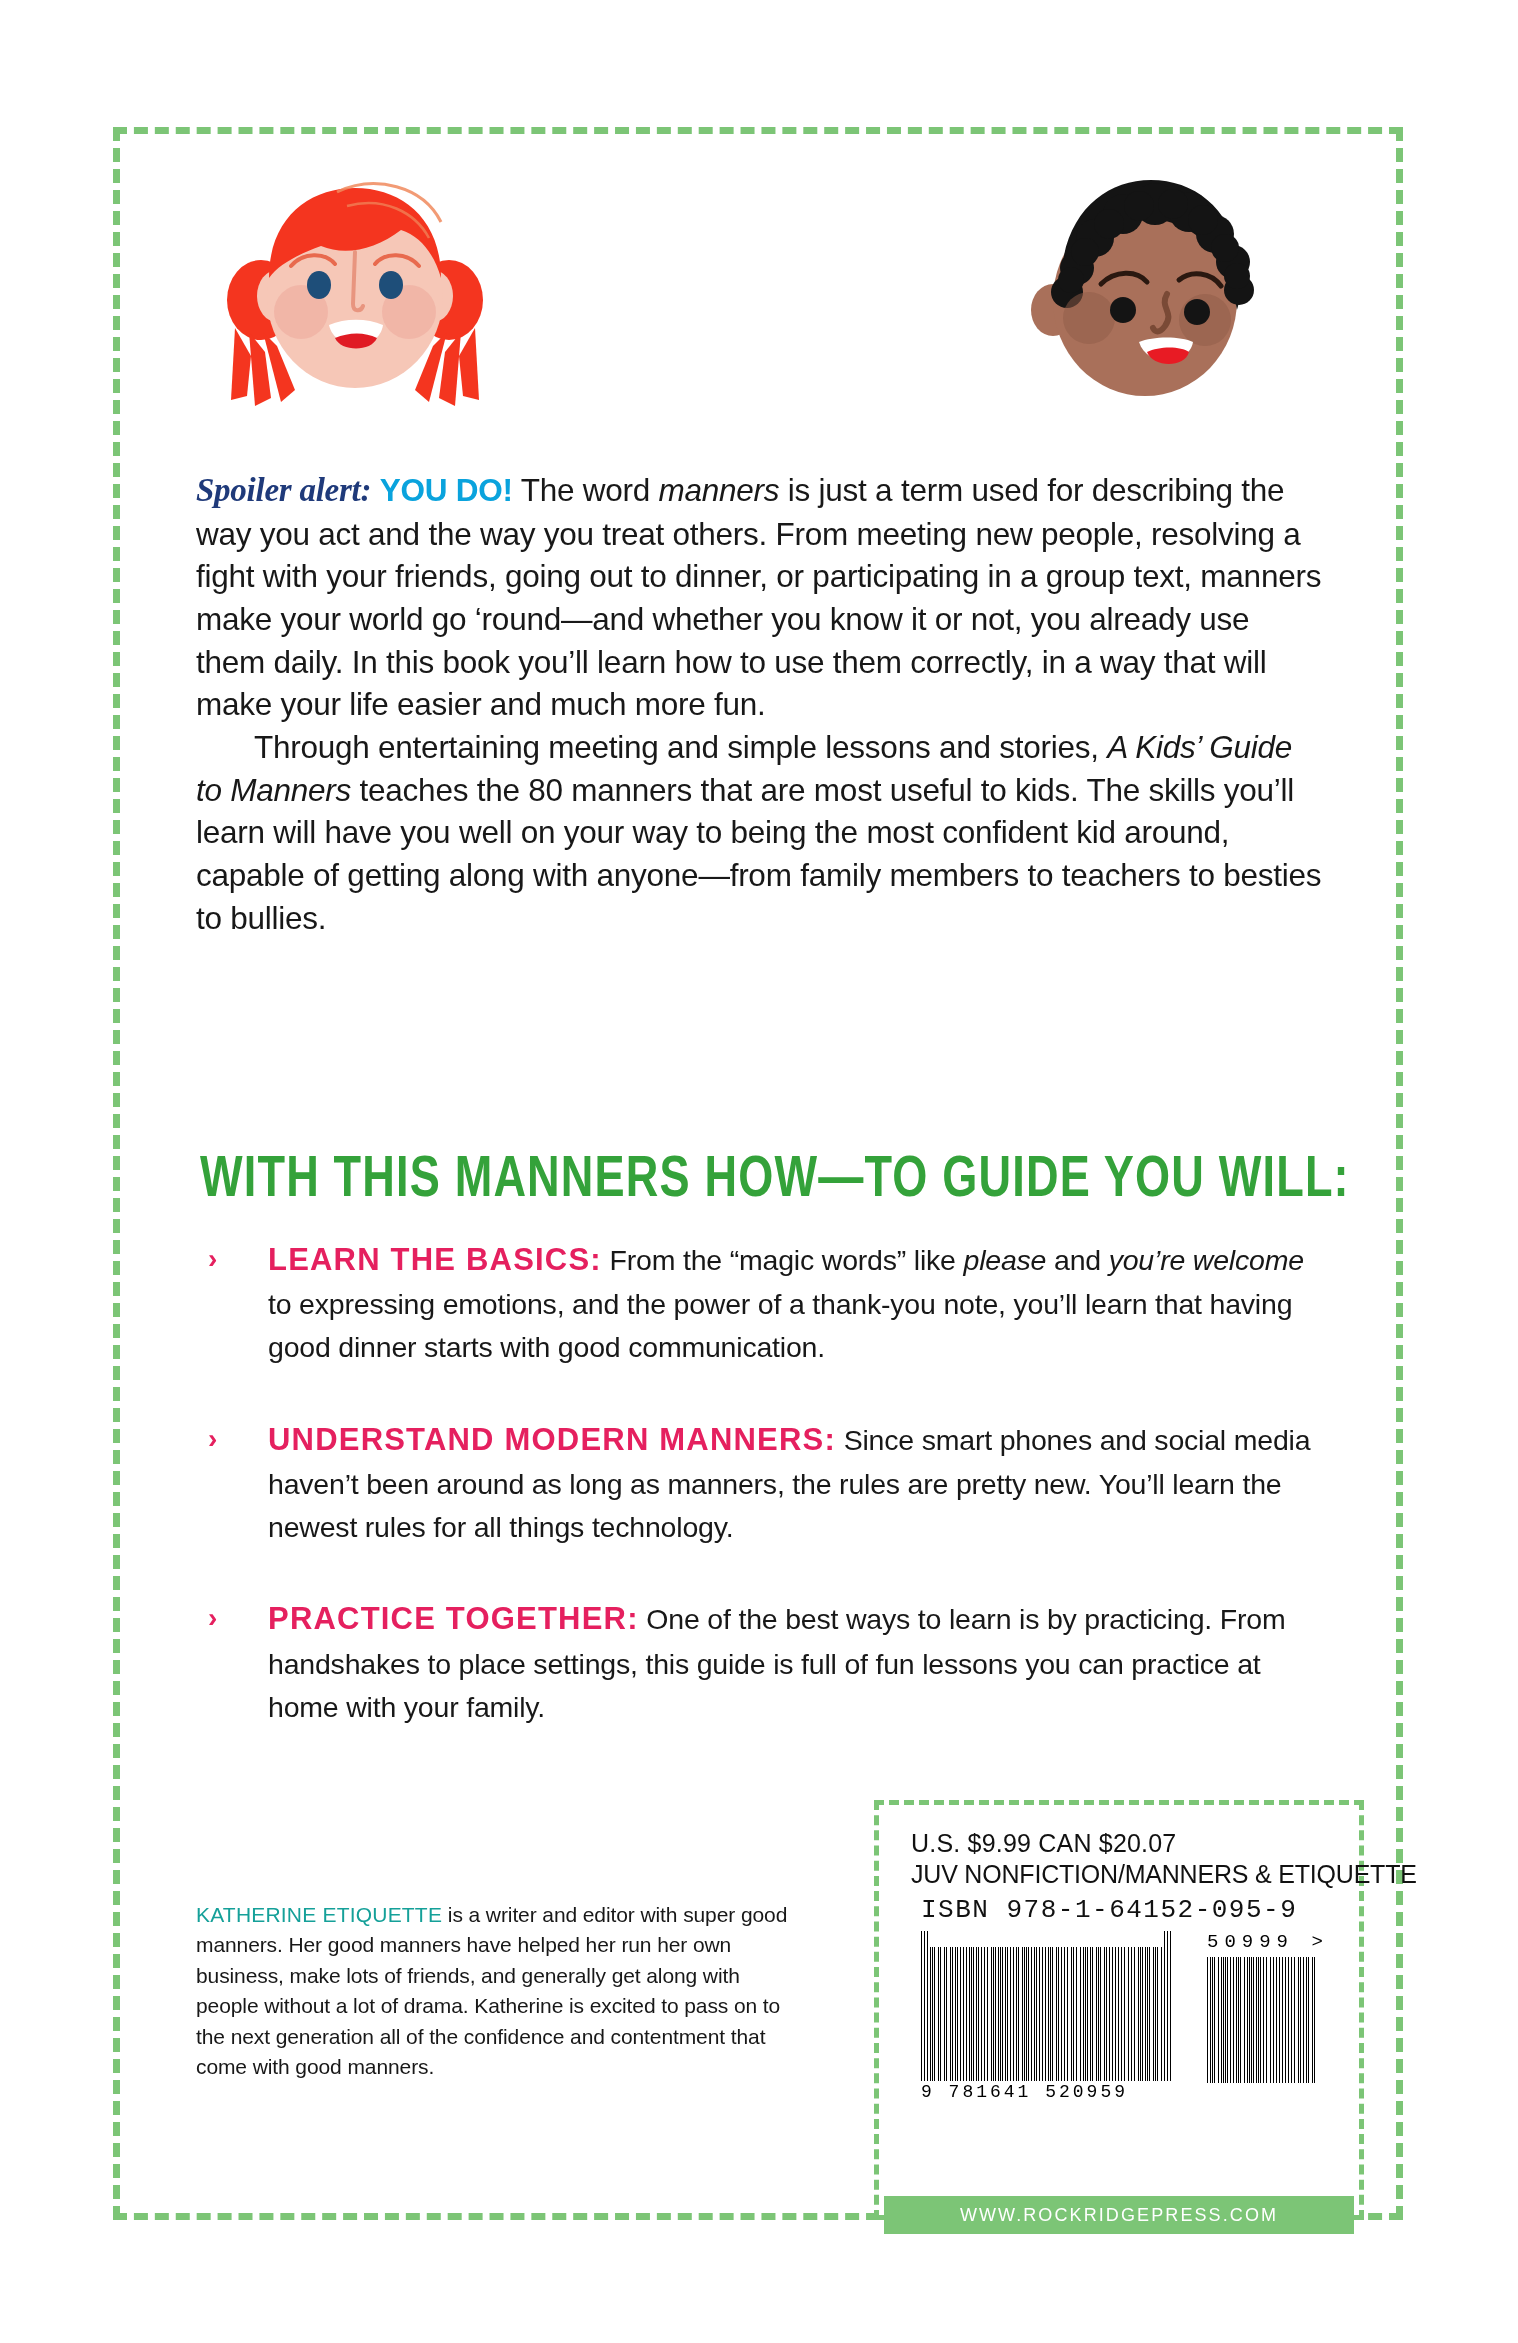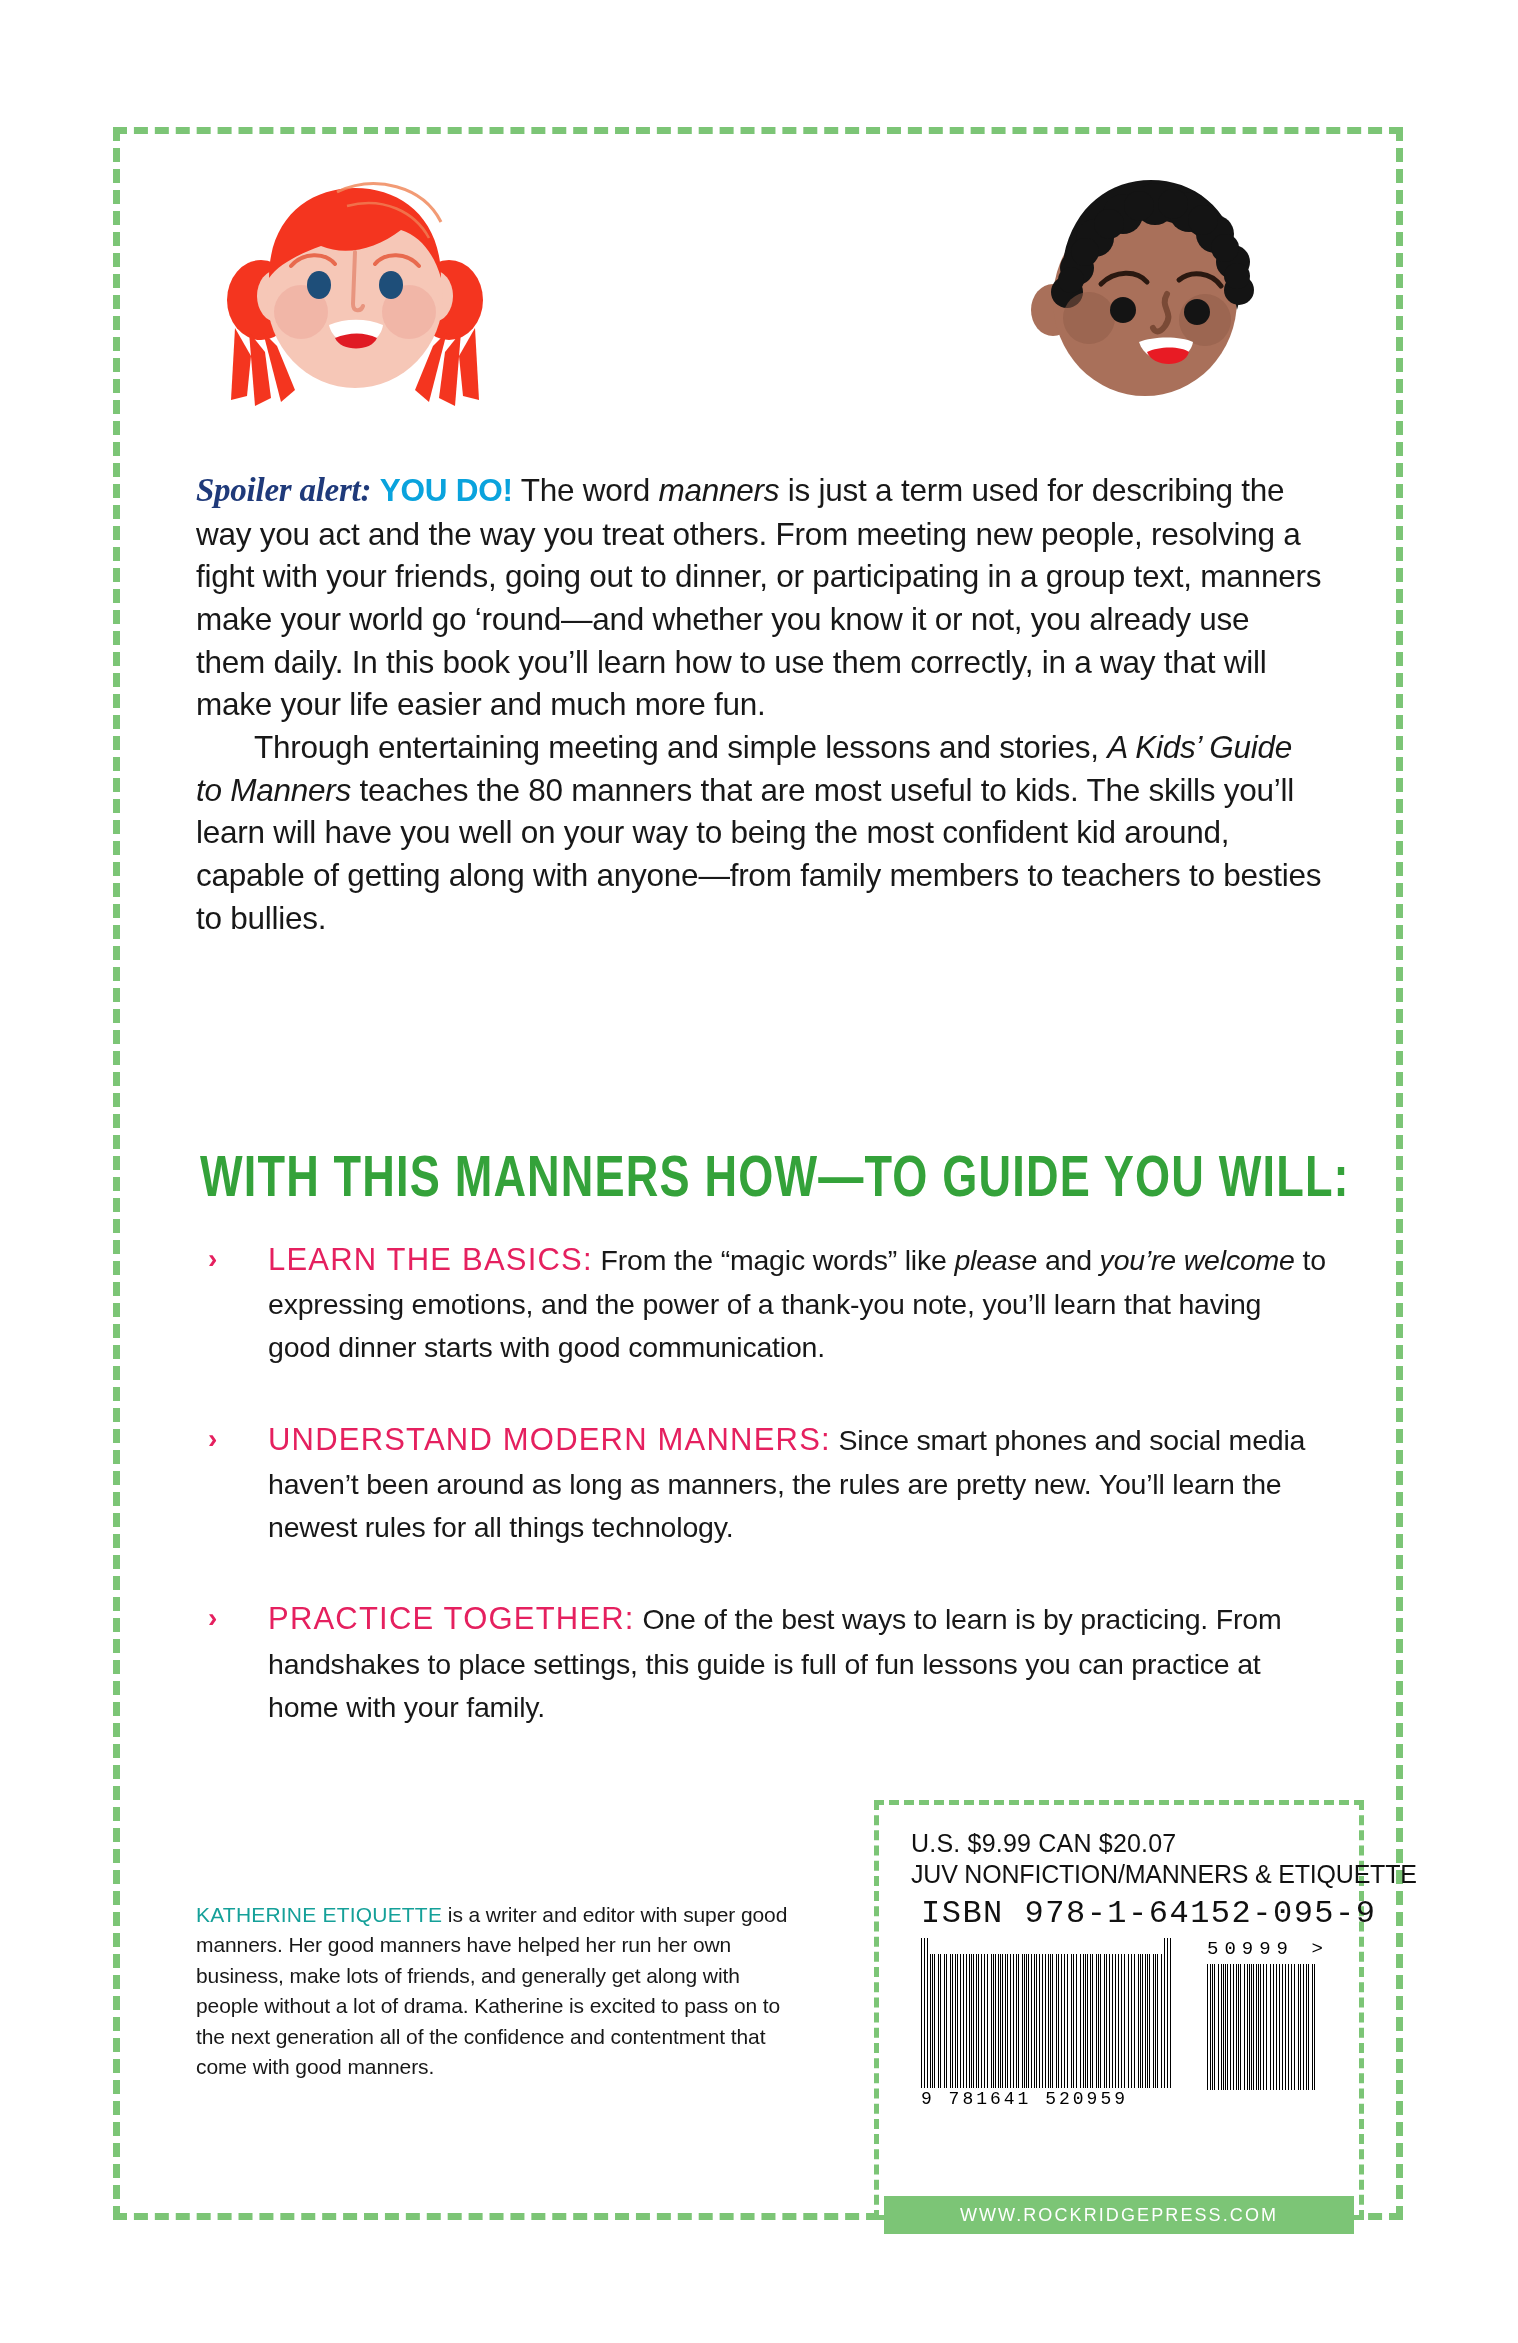--- a/index.html
+++ b/index.html
@@ -134,21 +134,21 @@
   }
   .bullet-arrow {
     position: absolute;
     left: 12px;
     top: 2px;
     font-size: 28px;
     font-weight: 700;
     color: #e5205f;
   }
   .bullet-label {
-    font-weight: 400;
+    font-weight: 700;
     color: #e5205f;
     font-size: 31px;
     letter-spacing: 1.2px;
     font-family: "Liberation Sans", sans-serif;
   }
 
   
   .author-bio {
     position: absolute;
     left: 196px;
@@ -186,21 +186,21 @@
   }
   .cat-line {
     font-size: 25px;
     color: #111;
     letter-spacing: -0.2px;
     white-space: nowrap;
     margin-bottom: 6px;
   }
   .isbn-line {
     font-family: "Liberation Mono", monospace;
-    font-size: 32px;
+    font-size: 26px;
     color: #111;
     letter-spacing: 1.5px;
     margin-left: 10px;
     white-space: nowrap;
   }
 
   .barcode-wrap {
     position: relative;
     margin-top: 6px;
     margin-left: 10px;

